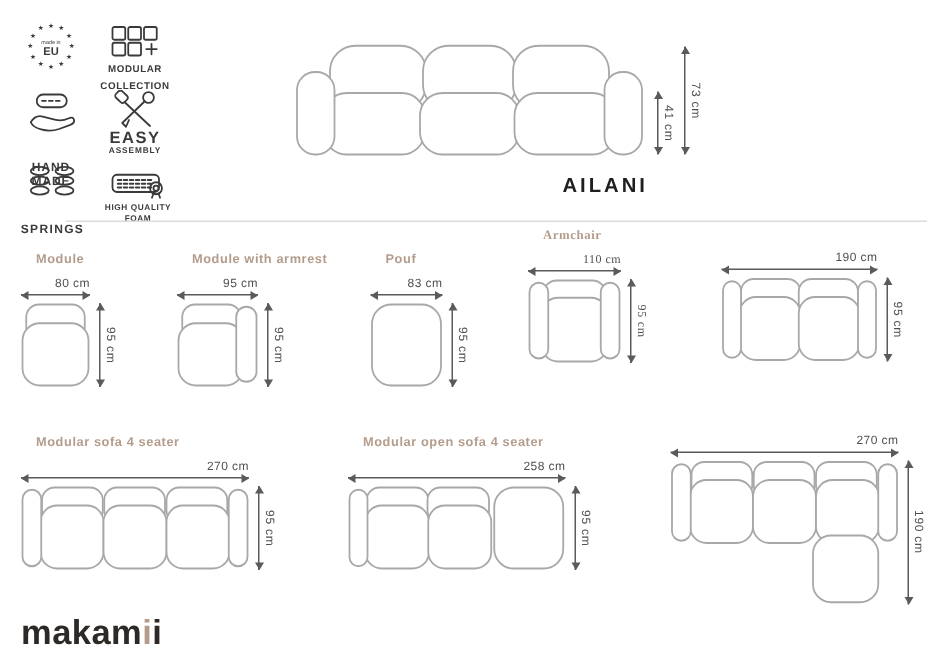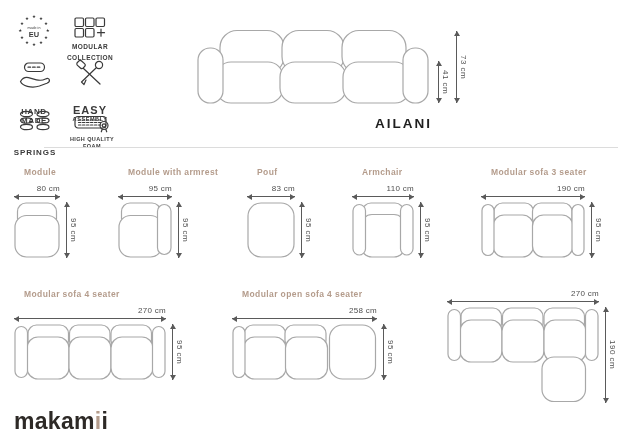--- a/index.html
+++ b/index.html
@@ -8,21 +8,21 @@
     font-family:"Liberation Sans", sans-serif;color:#3a3a3a;overflow:hidden;
   }
   
   .feature{position:absolute;display:flex;flex-direction:column;align-items:center;text-align:center;}
   .feature svg{display:block;}
   .ficon *{stroke:#3a3a3a;stroke-width:1.2;fill:none;stroke-linecap:round;stroke-linejoin:round;}
   .ficon text{stroke:none;fill:#3a3a3a;}
   .f-line{font-weight:bold;color:#3a3a3a;}
   .f1-l{font-size:6.5px;letter-spacing:.4px;line-height:1.2;margin-top:3px;}
   .f2-l{font-size:8px;letter-spacing:.6px;line-height:1.15;margin-top:18px;}
-  .f3-l1{font-size:11px;letter-spacing:1px;line-height:1;margin-top:18px;}
+  .f3-l1{font-size:11px;letter-spacing:1px;line-height:1;margin-top:0;}
   .f3-l2{font-size:5.5px;letter-spacing:.6px;line-height:1.3;}
   .f4-l{font-size:8px;letter-spacing:.9px;margin-top:16px;}
   .f5-l{font-size:5.5px;letter-spacing:.4px;line-height:1.35;margin-top:3px;}
   
   .hero-sofa{position:absolute;left:197px;top:27px;}
   .hero-title{position:absolute;left:197px;top:116px;width:235px;text-align:right;
     font-size:13.5px;font-weight:bold;letter-spacing:2px;color:#1f1f1f;}
   
   .draw rect,.draw path{fill:#fff;stroke:#a8a8a8;stroke-width:1.2;}
   
@@ -208,42 +208,41 @@
     <svg class="draw" width="48" height="56" viewBox="0 0 48 56">
       <rect x="1" y="1" width="46" height="54" rx="13"></rect>
     </svg>
     <div class="vdim" style="height:56px;">
       <span class="varrow"></span>
       <span class="dim-vtext">95 cm</span>
     </div>
   </div>
 </div>
 
-<div class="card" style="left:352px;top:167px;">
+<div class="card" style="left:352px;top:151px;font-family:Liberation Serif, serif;">
   <div class="card-label">Armchair</div>
   <div class="hdim" style="width:62px;">
     <span class="dim-text">110 cm</span>
     <span class="harrow"></span>
   </div>
   <div class="card-body">
     <svg class="draw" width="62" height="56" viewBox="0 0 62 56">
       <rect x="10.5" y="1" width="41" height="24" rx="8.5"></rect>
       <rect x="9" y="12.5" width="44" height="42.5" rx="11"></rect>
       <rect x="1" y="2.5" width="12.5" height="50.5" rx="6.25"></rect>
       <rect x="48.5" y="2.5" width="12.5" height="50.5" rx="6.25"></rect>
     </svg>
     <div class="vdim" style="height:56px;">
       <span class="varrow"></span>
       <span class="dim-vtext">95 cm</span>
     </div>
   </div>
 </div>
 
 <div class="card" style="left:481px;top:167px;">
-  <div class="card-label">Modular sofa 3 seater</div>
   <div class="hdim" style="width:104px;">
     <span class="dim-text">190 cm</span>
     <span class="harrow"></span>
   </div>
   <div class="card-body">
     <svg class="draw" width="104" height="56" viewBox="0 0 104 56">
       <rect x="13" y="1" width="39.5" height="24" rx="8.5"></rect>
       <rect x="51.5" y="1" width="39.5" height="24" rx="8.5"></rect>
       <rect x="12" y="13" width="40.5" height="42" rx="11"></rect>
       <rect x="51.5" y="13" width="40.5" height="42" rx="11"></rect>

